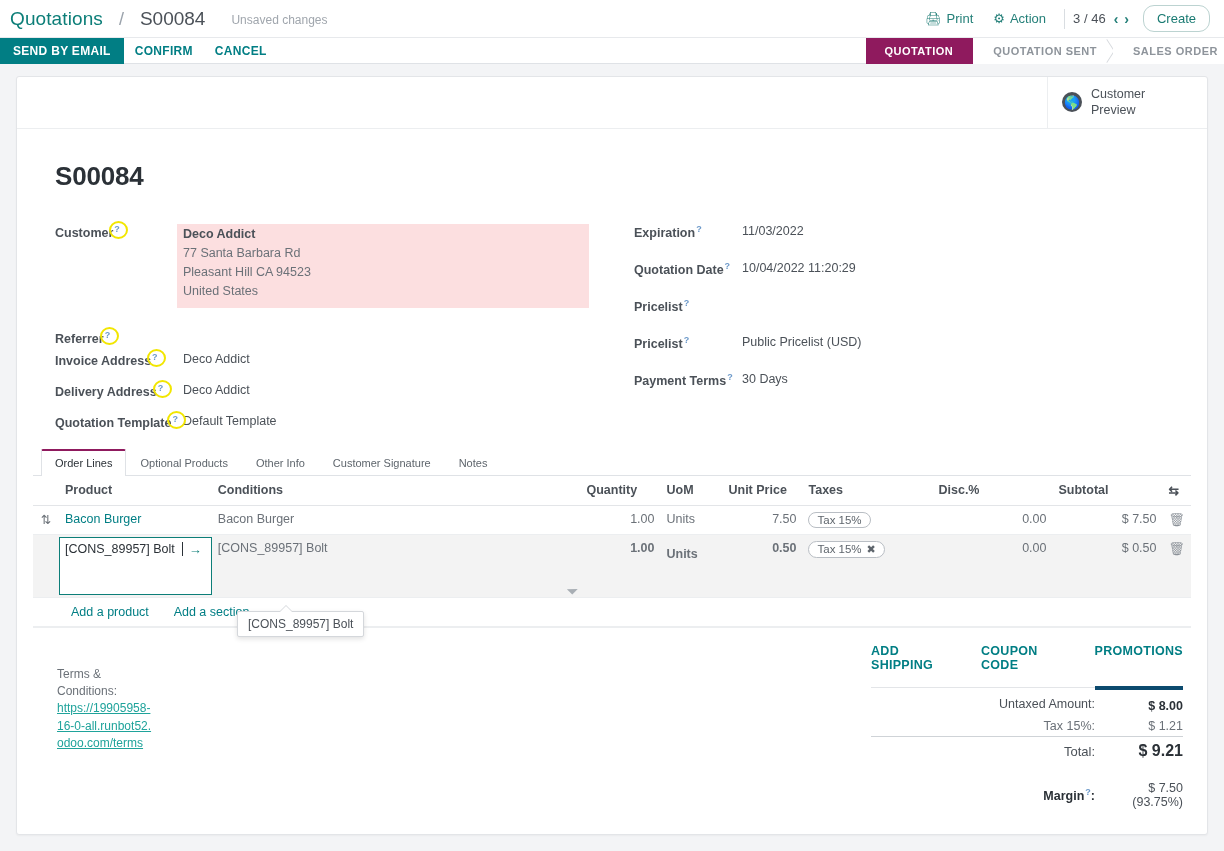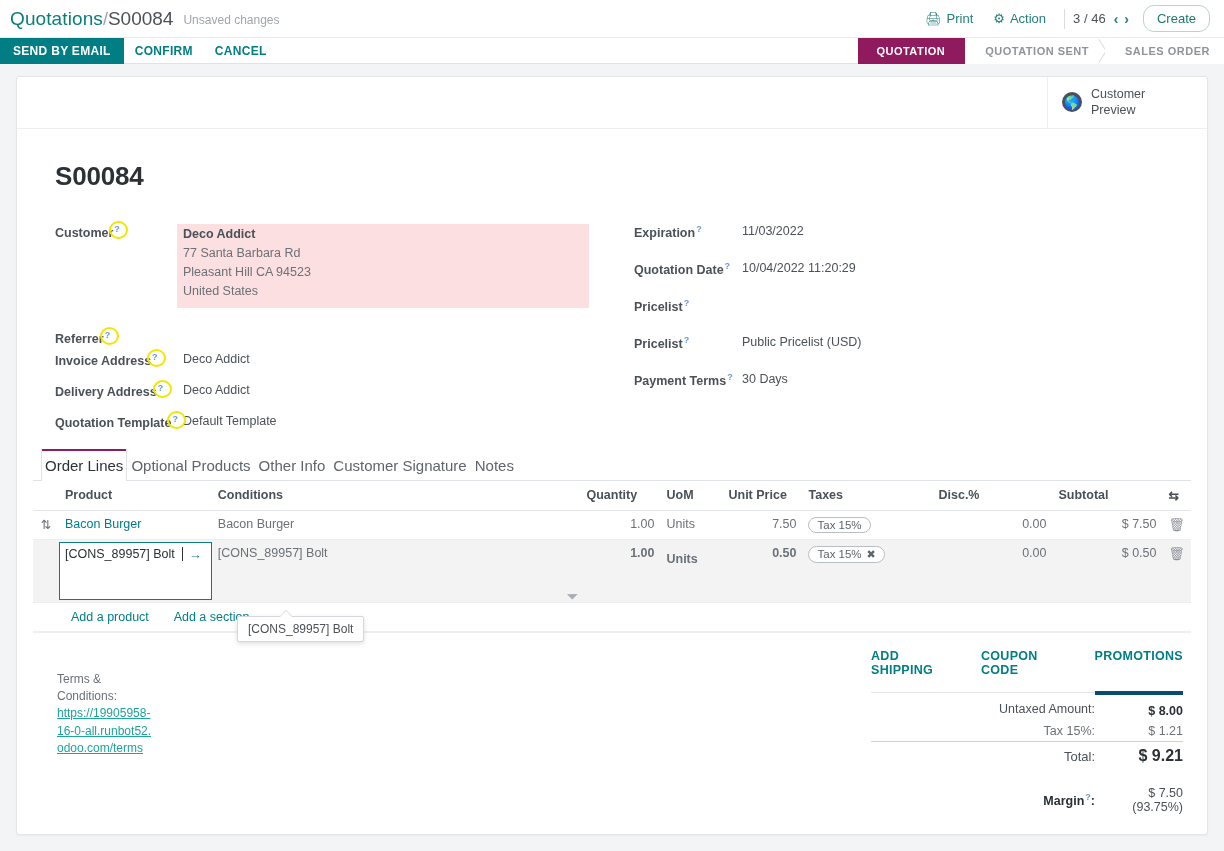--- a/index.html
+++ b/index.html
@@ -19,21 +19,21 @@
     position: absolute; left: 785px; top: 0; width: 100px; height: 5px;
     background: #21262b; border-radius: 0 0 2px 2px;
   }
 
   
   .cp {
     position: relative; height: 38px; background: #ffffff;
     display: flex; align-items: center; padding: 0 14px 0 10px;
     border-bottom: 1px solid #e7e9ec;
   }
-  .breadcrumb { display: flex; align-items: baseline; gap: 0; }
+  .breadcrumb { display: flex; align-items: baseline; gap: 16px; }
   .bc-parent {
     font-size: 19px; color: #0c7e78; letter-spacing: .1px;
   }
   .bc-sep { font-size: 18px; color: #9aa2ab; }
   .bc-current { font-size: 19px; color: #4b5158; }
   .bc-dirty { font-size: 12px; color: #a0a6ad; margin-left: 10px; position: relative; top: -1px; }
 
   .cp-right { margin-left: auto; display: flex; align-items: center; gap: 0; }
   .cp-btn {
     display: flex; align-items: center; gap: 5px;
@@ -79,21 +79,21 @@
   }
   .stage.active {
     background: #8f1a5e; color: #ffffff; padding-left: 18px; padding-right: 20px;
   }
   .stage.active::after {
     content: ""; position: absolute; right: -9px; top: 0; width: 0; height: 0;
     border: none; transform: none;
     border-top: 13px solid transparent; border-bottom: 13px solid transparent;
     border-left: 10px solid #8f1a5e; background: transparent;
   }
-  .stage.last { padding-right: 14px; }
+  .stage.last { padding-right: 6px; }
   .stage.last::after { display: none; }
 
   
   .sheet-wrap { padding: 12px 16px 16px 16px; background: #f3f4f6; height: 787px; }
   .sheet {
     background: #ffffff; border: 1px solid #e3e5e8; border-radius: 3px;
     height: 759px; position: relative; box-shadow: 0 1px 2px rgba(0,0,0,.04);
   }
 
   
@@ -136,21 +136,21 @@
   .cust-box {
     background: #fcdfe0; padding: 3px 6px 6px 6px; width: 412px; margin-left: -6px;
   }
   .cust-name { font-size: 12.5px; font-weight: bold; color: #4b5158; margin-bottom: 3px; }
   .cust-line { font-size: 12.5px; color: #6b7178; line-height: 1.55; }
 
   
   .notebook { margin-top: 12px; padding: 0 16px; }
   .tabs { display: flex; border-bottom: 1px solid #dfe2e6; padding-left: 8px; }
   .tab {
-    font-size: 15px; color: #5e656c; padding: 7px 3px; cursor: pointer;
+    font-size: 11px; color: #5e656c; padding: 7px 13px; cursor: pointer;
     border: 1px solid transparent; border-bottom: none; position: relative; top: 1px;
   }
   .tab.active {
     background: #ffffff; border-color: #dfe2e6; border-top: 2px solid #8f1a5e;
     border-radius: 2px 2px 0 0; color: #2b3137; padding-top: 6px;
   }
 
   
   table.lines { width: 100%; border-collapse: collapse; }
   table.lines th {

